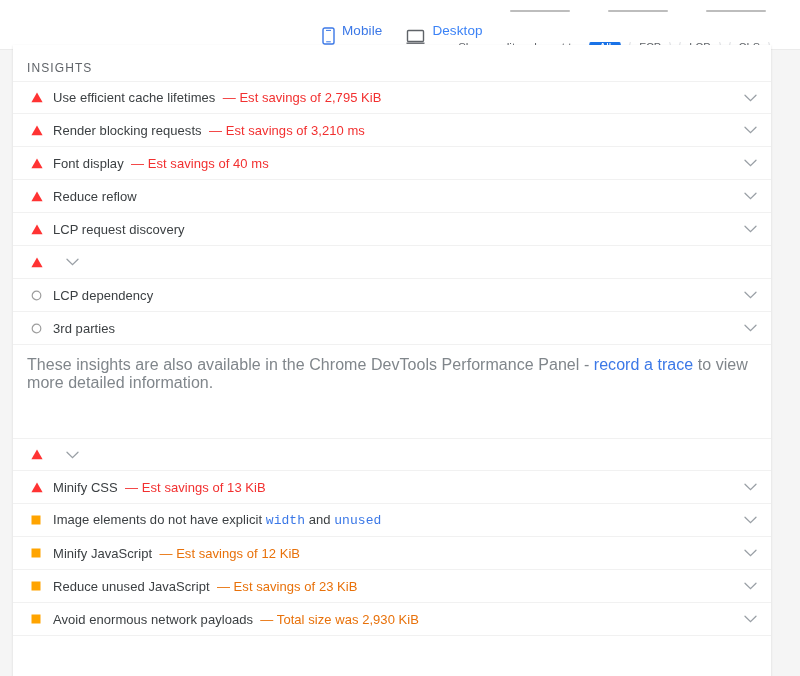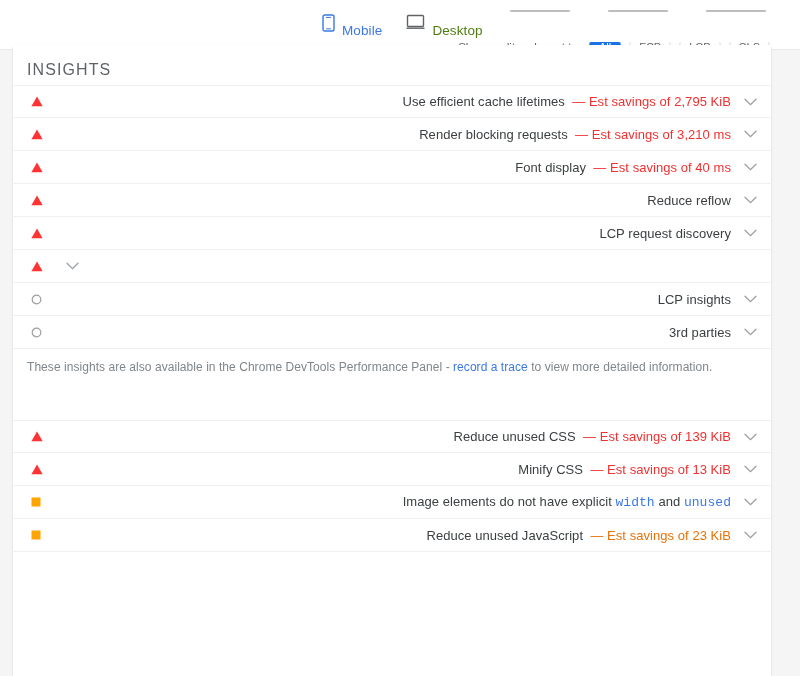--- a/index.html
+++ b/index.html
@@ -27,32 +27,32 @@
   .tabbar {
     position: absolute; top: 14px; left: 0; width: 800px; height: 36px;
     background: #fff;
     border-bottom: 1px solid #ebebeb;
   }
   .tabs {
     position: absolute; left: 310px; top: 0;
     display: flex; align-items: flex-start; height: 36px;
   }
   .tab {
-    display: flex; align-items: flex-start; gap: 7px;
+    display: flex; align-items: flex-end; gap: 7px;
     height: 34px; padding: 0 12px;
     font-size: 13.5px; letter-spacing: .1px;
     cursor: pointer; position: relative;
   }
   .tab .tab-label { line-height: 34px; }
   .tab.active { color: #3b78e7; }
   .tab.active::after {
     content: ""; position: absolute; left: 6px; right: 6px; bottom: 0;
     height: 2px; background: #3b78e7;
   }
-  .tab.inactive { color: #4d7c0f; }
+  .tab.inactive { color: #3b82f6; }
 
   
   .filter-row {
     position: absolute; top: 42px; left: 0; width: 800px; height: 18px;
     overflow: hidden;
   }
   .filter-inner {
     position: absolute; right: 30px; top: -5px;
     display: flex; align-items: center; gap: 8px;
     white-space: nowrap;
@@ -69,21 +69,21 @@
   
   .card {
     position: absolute; left: 13px; top: 45px;
     width: 758px; height: 640px;
     background: #fff;
     box-shadow: 0 1px 2px rgba(60,64,67,.16);
     overflow: hidden;
   }
 
   .section-title {
-    font-size: 16px; letter-spacing: 1.1px;
+    font-size: 12px; letter-spacing: 1.1px;
     color: #5f6368; text-transform: uppercase;
     padding: 16px 0 6px 14px;
   }
 
   
   .audit-list { border-top: 0; }
   .audit-row {
     display: flex; align-items: center;
     height: 33px;
     padding: 0 14px 0 14px;
@@ -91,33 +91,32 @@
     cursor: pointer;
   }
   .audit-row:first-child { border-top: 1px solid #f1f1f1; }
   .sev { width: 26px; flex: 0 0 26px; display:flex; align-items:center; justify-content:flex-start; padding-left:4px;}
   .sev svg { display:block; }
   .audit-text {
     flex: 1 1 auto;
     font-size: 13px; color: #3c4043;
     white-space: nowrap; overflow: hidden; text-overflow: ellipsis;
     letter-spacing: .05px;
-    text-align: right;
   }
   .audit-text .savings { color: #f23030; }
   .audit-text .savings.warn { color: #e8710a; }
   .audit-text code {
     font-family: "Liberation Mono", "DejaVu Sans Mono", monospace;
     font-size: 13px; color: #3b78e7;
   }
   .chev { flex: 0 0 26px; display: flex; justify-content: flex-end; }
 
   
   .footnote {
-    font-size: 12px; color: #80868b;
+    font-size: 16px; color: #80868b;
     padding: 11px 14px 0 14px;
     letter-spacing: .05px;
   }
   .footnote a { color: #3b78e7; text-decoration: none; }
 
   .gap { height: 46px; }
 </style>
 </head>
 <body>
 
@@ -244,21 +243,21 @@
             <path d="M1 1.2 L6.5 6.6 L12 1.2" fill="none" stroke="#9aa0a6" stroke-width="1.3" stroke-linecap="round"></path>
           </svg>
         </div>
       </div>
       <div class="audit-row">
         <div class="sev">
           <svg width="11" height="11" viewBox="0 0 11 11">
             <circle cx="5.5" cy="5.5" r="4.3" fill="none" stroke="#9e9e9e" stroke-width="1.2"></circle>
           </svg>
         </div>
-        <div class="audit-text">LCP insights</div>
+        <div class="audit-text">LCP dependency</div>
         <div class="chev">
           <svg width="13" height="8" viewBox="0 0 13 8">
             <path d="M1 1.2 L6.5 6.6 L12 1.2" fill="none" stroke="#9aa0a6" stroke-width="1.3" stroke-linecap="round"></path>
           </svg>
         </div>
       </div>
       <div class="audit-row">
         <div class="sev">
           <svg width="11" height="11" viewBox="0 0 11 11">
             <circle cx="5.5" cy="5.5" r="4.3" fill="none" stroke="#9e9e9e" stroke-width="1.2"></circle>
@@ -279,21 +278,20 @@
 
   <div class="gap"></div>
 
   <div class="audit-list" id="diagnostics-list">
       <div class="audit-row">
         <div class="sev">
           <svg width="12" height="11" viewBox="0 0 12 11">
             <path d="M6 0.6 L11.6 10.3 L0.4 10.3 Z" fill="#f33"></path>
           </svg>
         </div>
-        <div class="audit-text">Reduce unused CSS<span class="savings">&nbsp;&nbsp;— Est savings of 139 KiB</span></div>
         <div class="chev">
           <svg width="13" height="8" viewBox="0 0 13 8">
             <path d="M1 1.2 L6.5 6.6 L12 1.2" fill="none" stroke="#9aa0a6" stroke-width="1.3" stroke-linecap="round"></path>
           </svg>
         </div>
       </div>
       <div class="audit-row">
         <div class="sev">
           <svg width="12" height="11" viewBox="0 0 12 11">
             <path d="M6 0.6 L11.6 10.3 L0.4 10.3 Z" fill="#f33"></path>
@@ -318,22 +316,48 @@
             <path d="M1 1.2 L6.5 6.6 L12 1.2" fill="none" stroke="#9aa0a6" stroke-width="1.3" stroke-linecap="round"></path>
           </svg>
         </div>
       </div>
       <div class="audit-row">
         <div class="sev">
           <svg width="10" height="10" viewBox="0 0 10 10">
             <rect x="0.5" y="0.5" width="9" height="9" fill="#ffa400"></rect>
           </svg>
         </div>
+        <div class="audit-text">Minify JavaScript<span class="savings warn">&nbsp;&nbsp;— Est savings of 12 KiB</span></div>
+        <div class="chev">
+          <svg width="13" height="8" viewBox="0 0 13 8">
+            <path d="M1 1.2 L6.5 6.6 L12 1.2" fill="none" stroke="#9aa0a6" stroke-width="1.3" stroke-linecap="round"></path>
+          </svg>
+        </div>
+      </div>
+      <div class="audit-row">
+        <div class="sev">
+          <svg width="10" height="10" viewBox="0 0 10 10">
+            <rect x="0.5" y="0.5" width="9" height="9" fill="#ffa400"></rect>
+          </svg>
+        </div>
         <div class="audit-text">Reduce unused JavaScript<span class="savings warn">&nbsp;&nbsp;— Est savings of 23 KiB</span></div>
         <div class="chev">
           <svg width="13" height="8" viewBox="0 0 13 8">
             <path d="M1 1.2 L6.5 6.6 L12 1.2" fill="none" stroke="#9aa0a6" stroke-width="1.3" stroke-linecap="round"></path>
           </svg>
         </div>
       </div>
+      <div class="audit-row">
+        <div class="sev">
+          <svg width="10" height="10" viewBox="0 0 10 10">
+            <rect x="0.5" y="0.5" width="9" height="9" fill="#ffa400"></rect>
+          </svg>
+        </div>
+        <div class="audit-text">Avoid enormous network payloads<span class="savings warn">&nbsp;&nbsp;— Total size was 2,930 KiB</span></div>
+        <div class="chev">
+          <svg width="13" height="8" viewBox="0 0 13 8">
+            <path d="M1 1.2 L6.5 6.6 L12 1.2" fill="none" stroke="#9aa0a6" stroke-width="1.3" stroke-linecap="round"></path>
+          </svg>
+        </div>
+      </div>
     </div>
 
 </div>
 
 </body></html>

